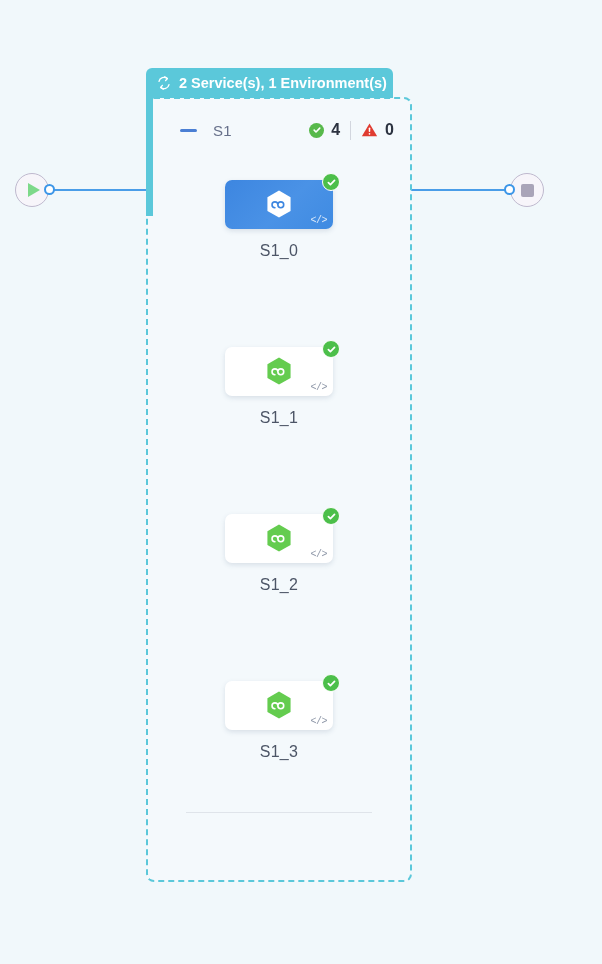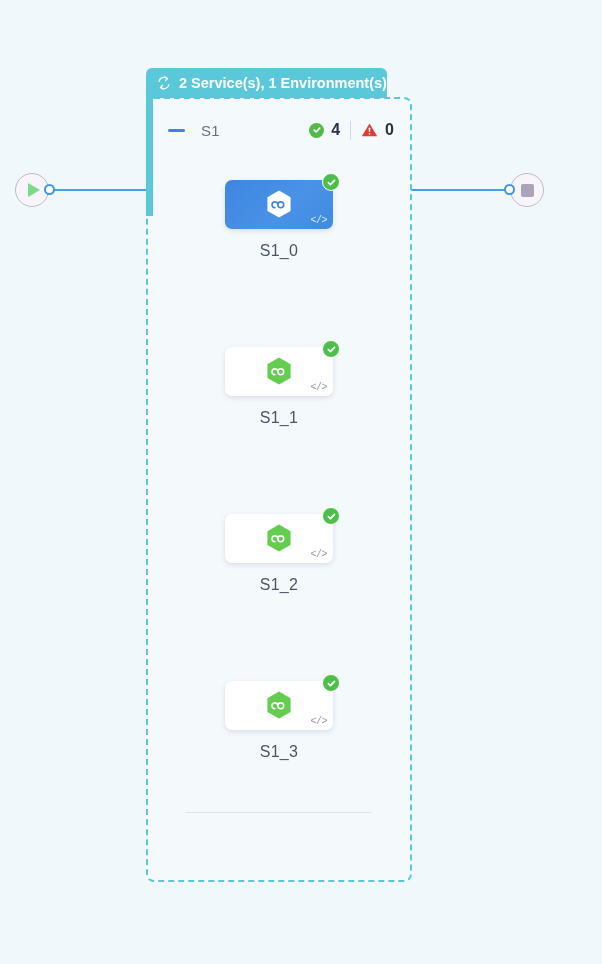--- a/index.html
+++ b/index.html
@@ -98,21 +98,21 @@
   #group-header {
     position: absolute;
     left: 146px;
     top: 68px;
     height: 30px;
     background: #5bc8da;
     border-radius: 6px 6px 0 0;
     display: flex;
     align-items: center;
     gap: 7px;
-    padding: 0 0 0 10px;
+    padding: 0 6px 0 10px;
     box-sizing: border-box;
     color: #ffffff;
     font-size: 14.5px;
     font-weight: bold;
     white-space: nowrap;
   }
   #group-header .cycle-icon {
     width: 16px; height: 16px;
     display: block;
     flex: 0 0 auto;
@@ -121,21 +121,21 @@
   
   #group-toolbar {
     position: absolute;
     left: 146px;
     top: 113px;
     width: 266px;
     height: 34px;
     display: flex;
     align-items: center;
     box-sizing: border-box;
-    padding: 0 18px 0 22px;
+    padding: 0 18px 0 34px;
   }
   #collapse-toggle {
     width: 17px;
     height: 3px;
     background: #4a7fd4;
     border-radius: 2px;
     flex: 0 0 auto;
   }
   #group-name {
     margin-left: 16px;

